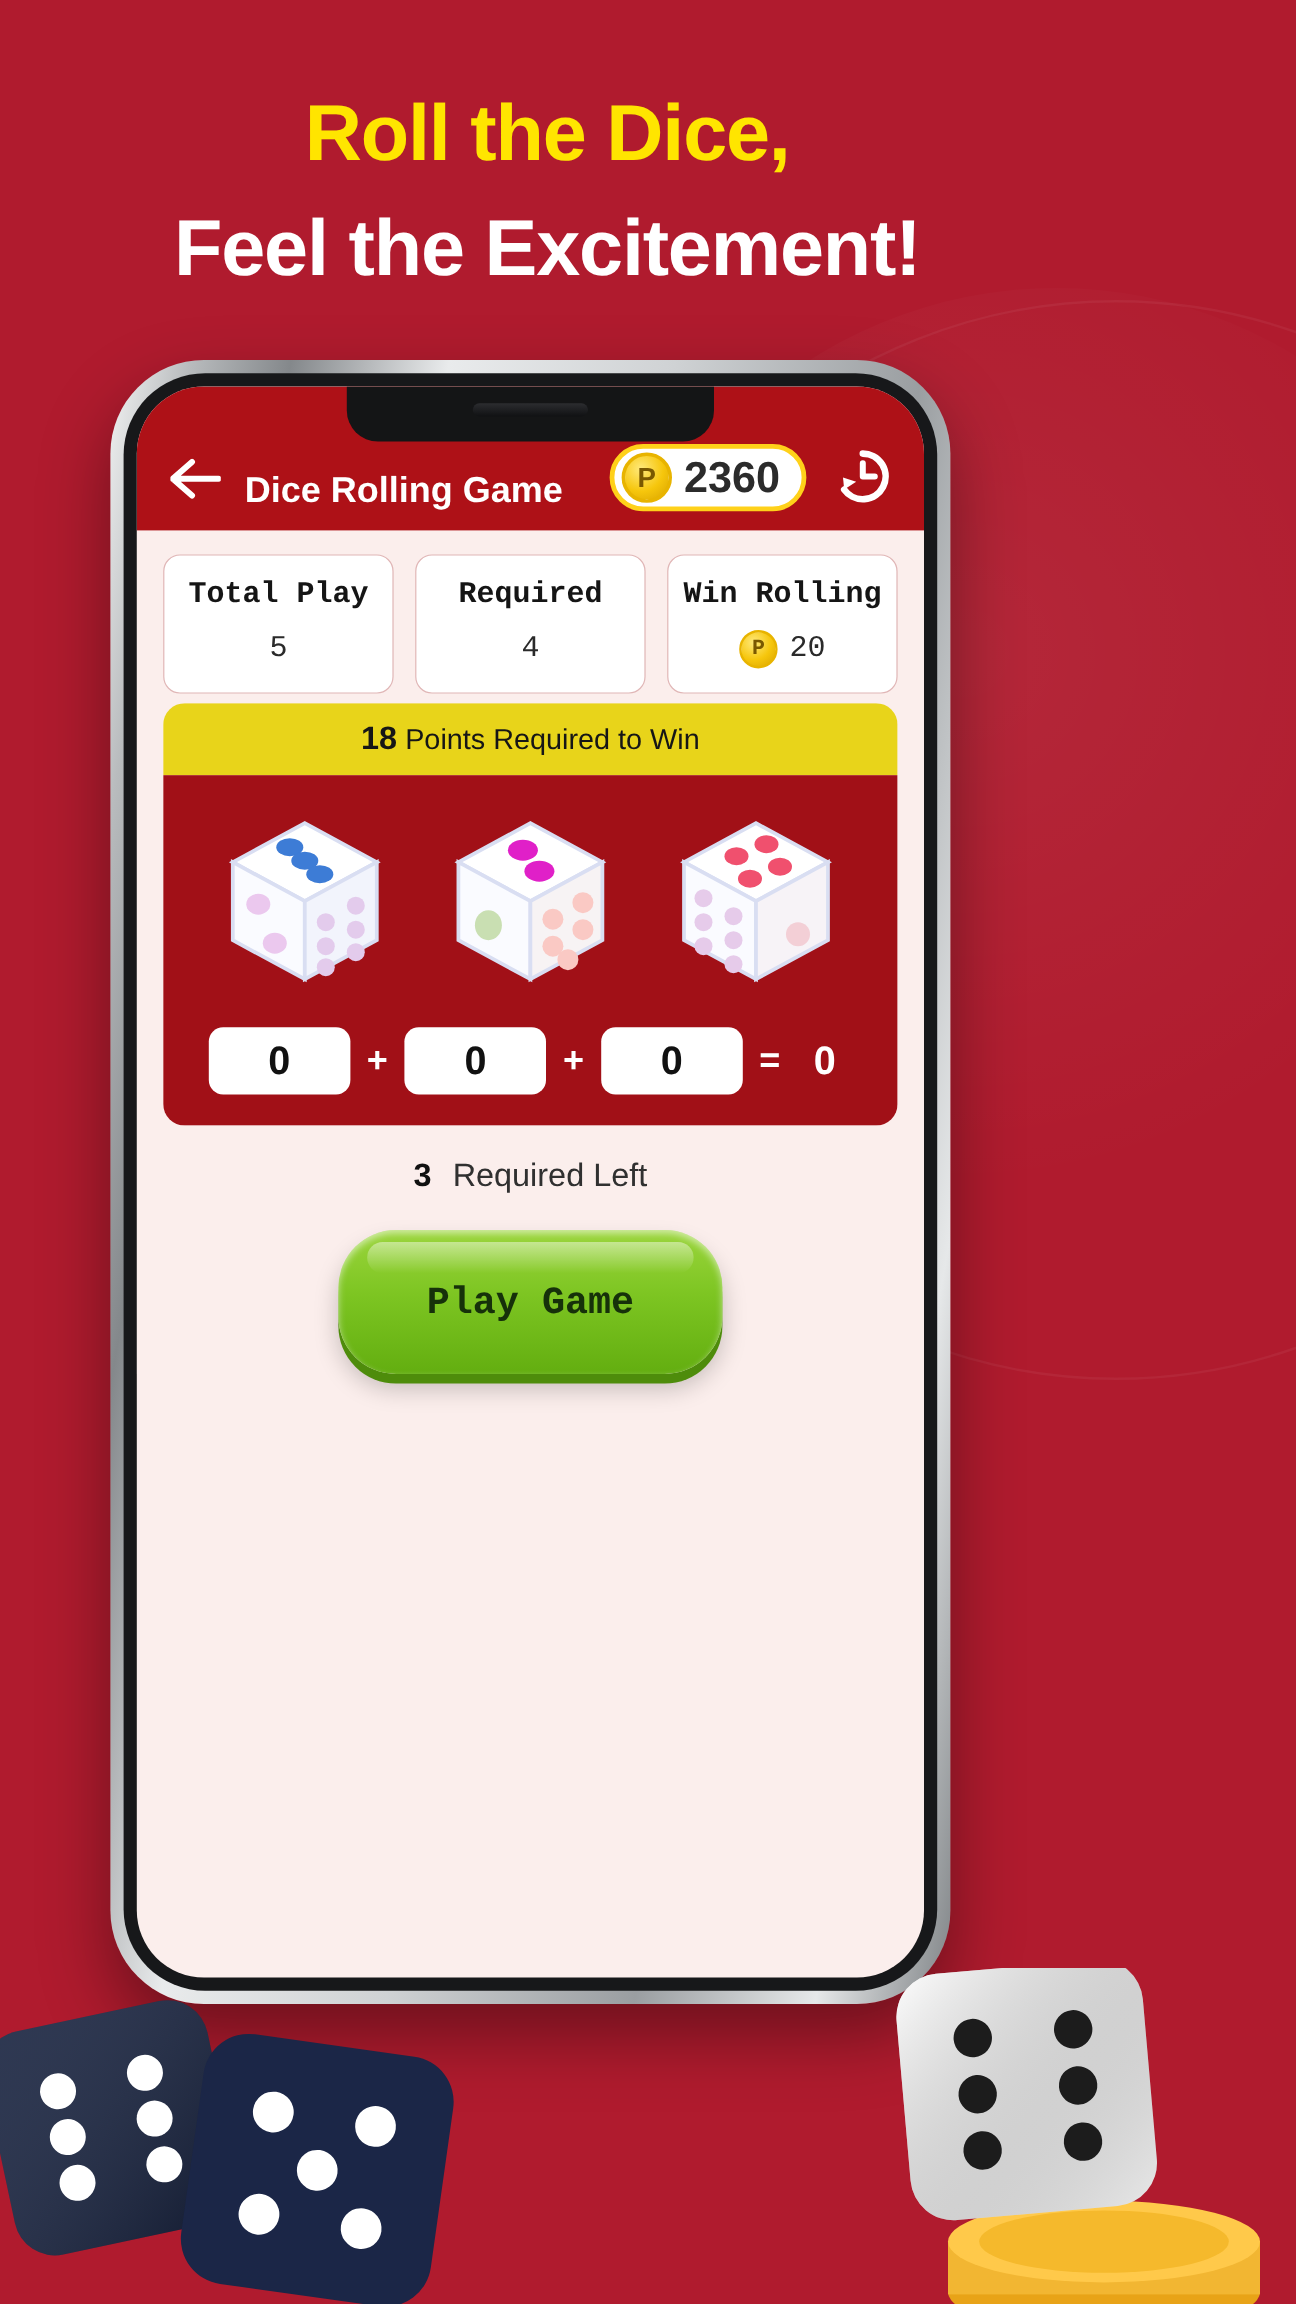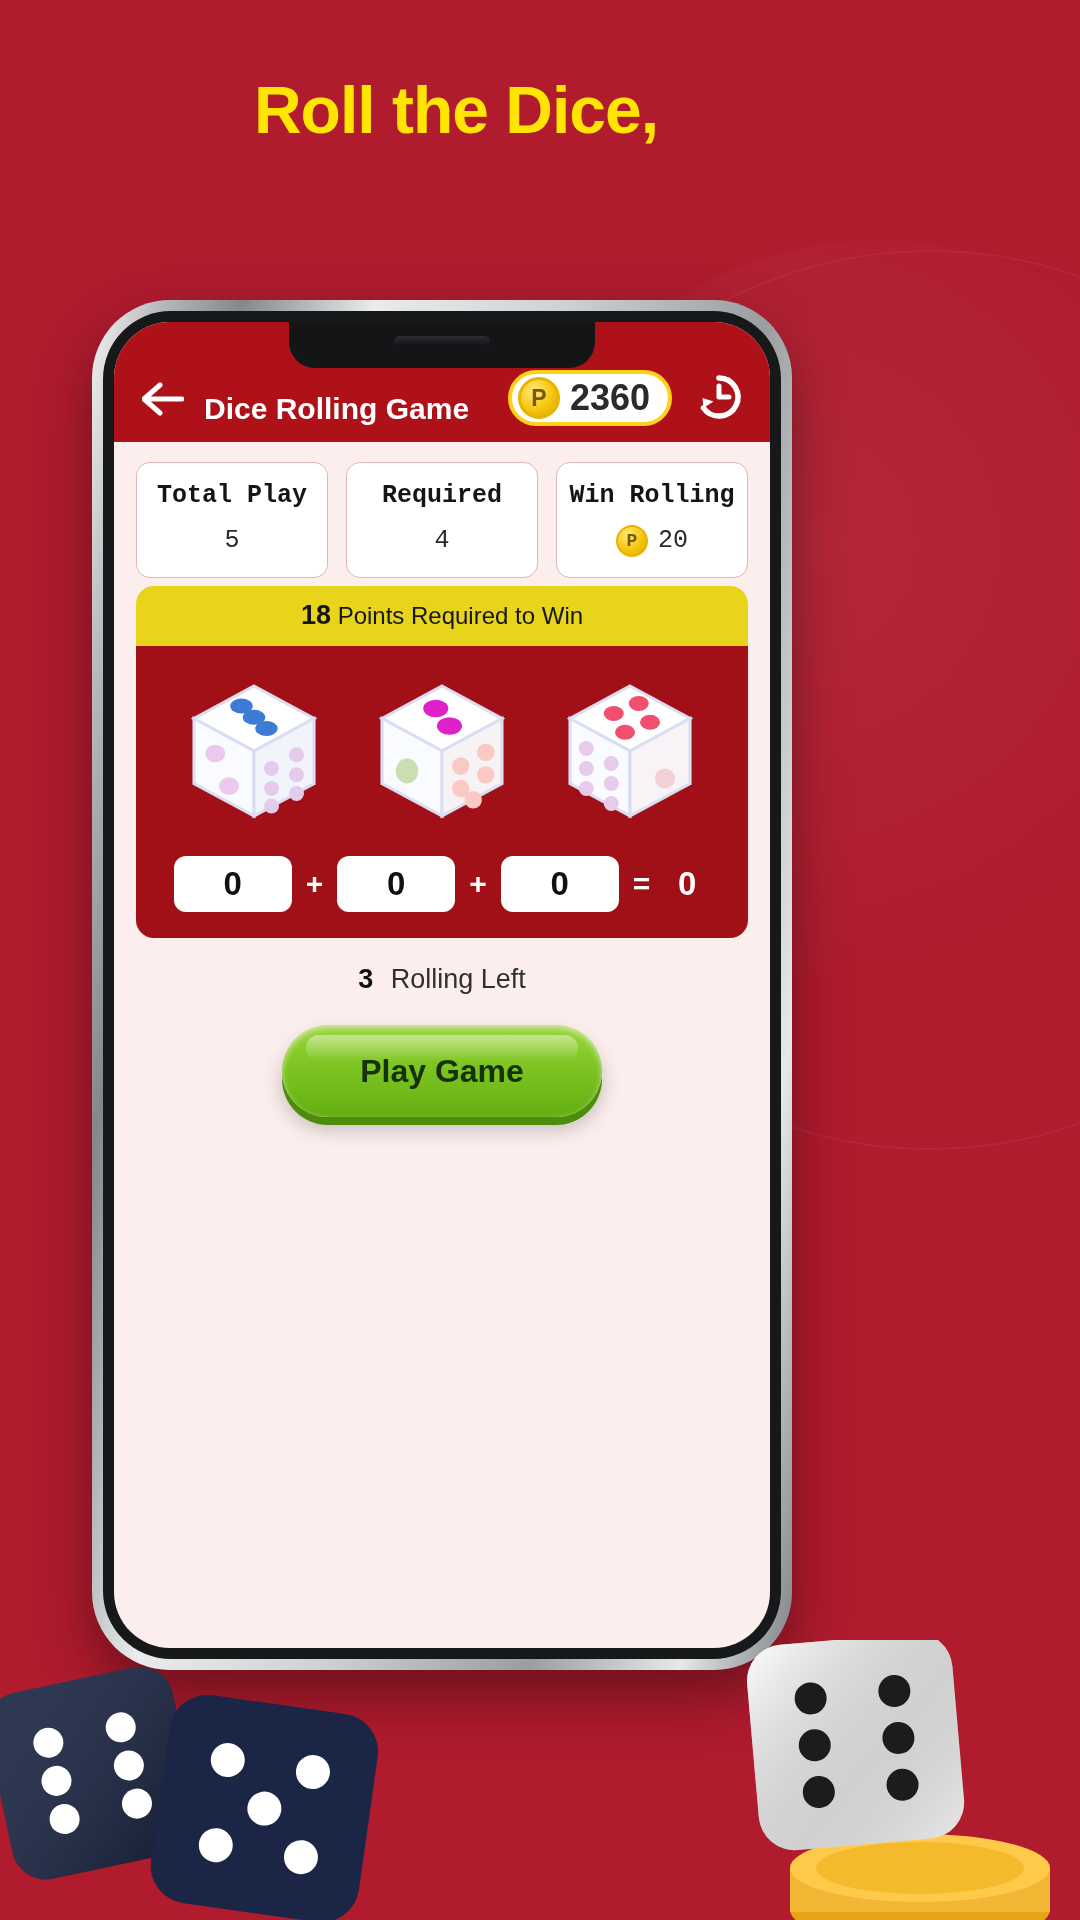--- a/index.html
+++ b/index.html
@@ -136,46 +136,48 @@
   .score-op { color:#fff; font-size:30px; font-weight:600; }
   #score-total { color:#fff; font-size:33px; font-weight:600; min-width:46px; text-align:center; }
 
   #attempts {
     text-align:center; margin-top:26px; font-size:27px; color:#303030;
   }
   #attempts b { color:#111; }
   #attempts span.lbl { margin-left:10px; }
 
   #play-btn {
-    margin:30px auto 0 auto; width:320px; height:92px; border-radius:48px;
+    margin:30px auto 0 auto; width:320px; height:120px; border-radius:48px;
     background:linear-gradient(180deg,#9BD53C 0%,#7DC522 45%,#63AE10 100%);
     box-shadow:0 8px 0 #4E8C0B, 0 12px 20px rgba(0,0,0,0.22), inset 0 3px 6px rgba(255,255,255,0.55);
     display:flex; align-items:center; justify-content:center;
     color:#16310A; font-size:32px; font-weight:bold; cursor:pointer;
     position:relative;
+    font-family:Liberation Mono, monospace;
   }
   #play-btn::after{
     content:""; position:absolute; left:24px; right:24px; top:10px; height:26px;
     border-radius:20px; background:linear-gradient(180deg,rgba(255,255,255,0.45),rgba(255,255,255,0));
   }
 
   
   #fg-left { position:absolute; left:-30px; bottom:-20px; z-index:20; }
   #fg-right { position:absolute; right:20px; bottom:-10px; z-index:20; }
 </style>
 </head>
 <body>
 
 <div id="bg-wrap">
   <div id="bg-glow"></div>
   <div id="bg-arc"></div>
 </div>
 
 <div id="headline">
   <div class="hl-line1">Roll the Dice,</div>
+  <div class="hl-line2">Feel the Excitement!</div>
 </div>
 
 <div id="phone">
   <div id="phone-outer"></div>
   <div id="phone-bezel"></div>
 
   <div id="phone-screen">
 
     <div id="notch">
       <div id="notch-speaker"></div>
@@ -315,21 +317,21 @@
             <div class="score-op">+</div>
             <div class="score-box">0</div>
             <div class="score-op">=</div>
             <div id="score-total">0</div>
           </div>
         </div>
       </div>
 
       <div id="attempts">
         <b>3</b>
-        <span class="lbl">Rolling Left</span>
+        <span class="lbl">Required Left</span>
       </div>
 
       <div id="play-btn">
         <span>Play Game</span>
       </div>
     </div>
   </div>
 </div>
 
 <svg id="fg-left" width="480" height="300" viewBox="0 0 480 300">

